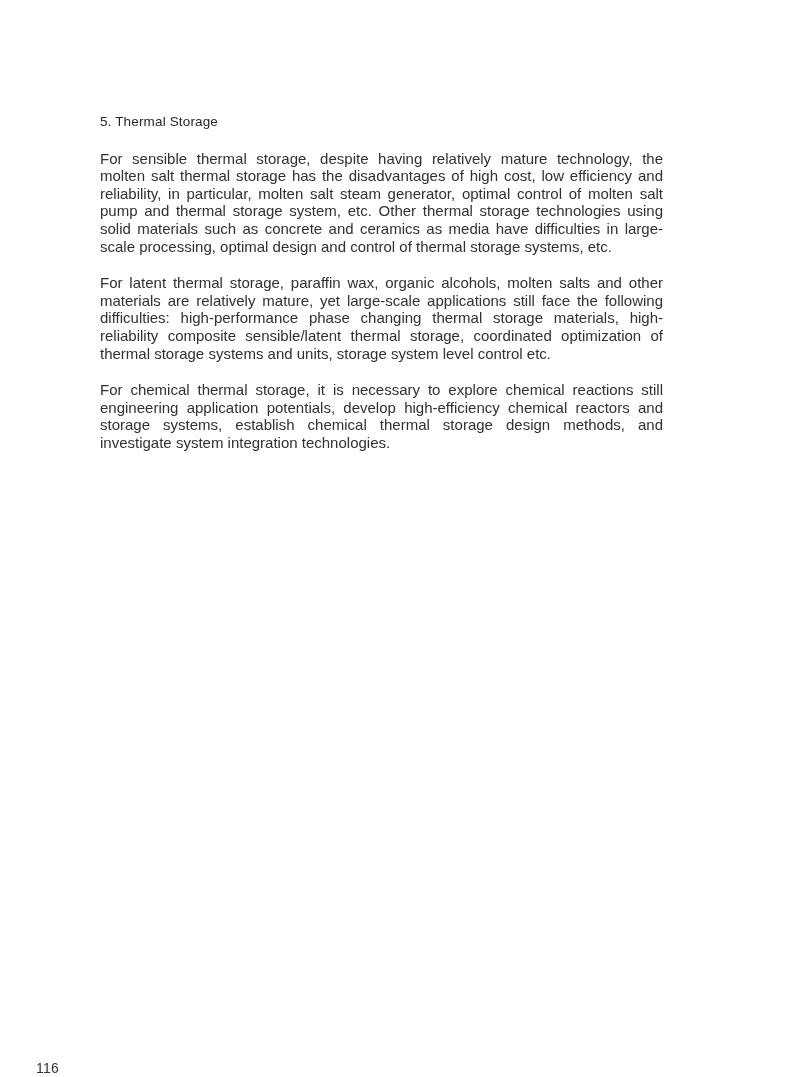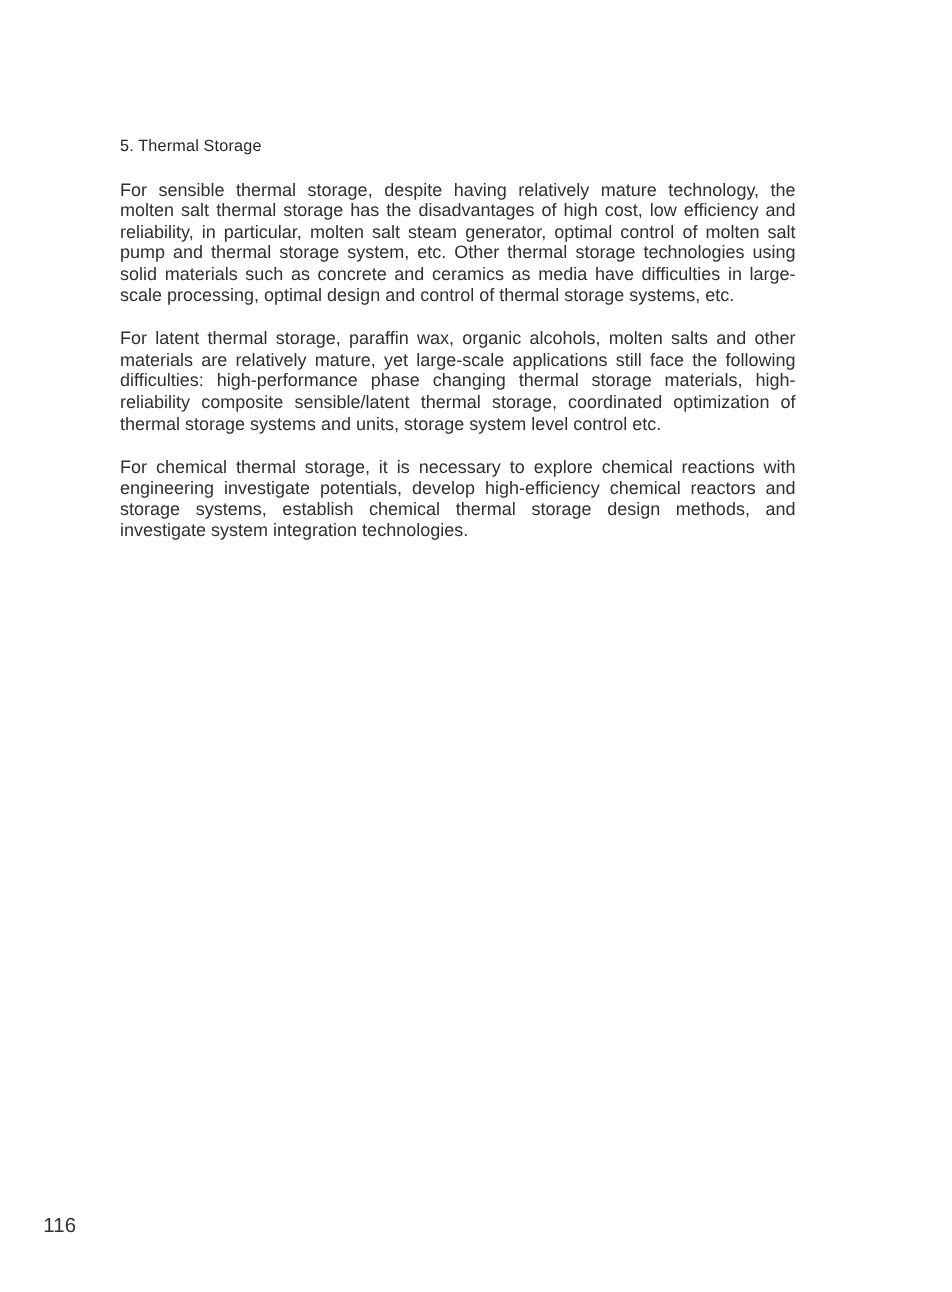--- a/index.html
+++ b/index.html
@@ -32,31 +32,31 @@
     font-size: 15px;
     line-height: 17.6px;
     text-align: justify;
     text-justify: inter-word;
     color: #303030;
     margin-bottom: 19px;
   }
   .page-number {
     position: absolute;
     left: 36px;
-    top: 1015px;
-    font-size: 17px;
+    top: 1061px;
+    font-size: 14px;
     line-height: 14px;
     letter-spacing: 0.2px;
     color: #333333;
   }
 </style>
 </head>
 <body>
 
 <div class="page">
   <div class="content">
     <div class="doc-heading">5. Thermal Storage</div>
     <p class="doc-paragraph">For sensible thermal storage, despite having relatively mature technology, the molten salt thermal storage has the disadvantages of high cost, low efficiency and reliability, in particular, molten salt steam generator, optimal control of molten salt pump and thermal storage system, etc. Other thermal storage technologies using solid materials such as concrete and ceramics as media have difficulties in large-scale processing, optimal design and control of thermal storage systems, etc.</p>
     <p class="doc-paragraph">For latent thermal storage, paraffin wax, organic alcohols, molten salts and other materials are relatively mature, yet large-scale applications still face the following difficulties: high-performance phase changing thermal storage materials, high-reliability composite sensible/latent thermal storage, coordinated optimization of thermal storage systems and units, storage system level control etc.</p>
-    <p class="doc-paragraph">For chemical thermal storage, it is necessary to explore chemical reactions with engineering investigate potentials, develop high-efficiency chemical reactors and storage systems, establish chemical thermal storage design methods, and investigate system integration technologies.</p>
+    <p class="doc-paragraph">For chemical thermal storage, it is necessary to explore chemical reactions still engineering application potentials, develop high-efficiency chemical reactors and storage systems, establish chemical thermal storage design methods, and investigate system integration technologies.</p>
   </div>
   <div class="page-number">116</div>
 </div>
 
 </body></html>

